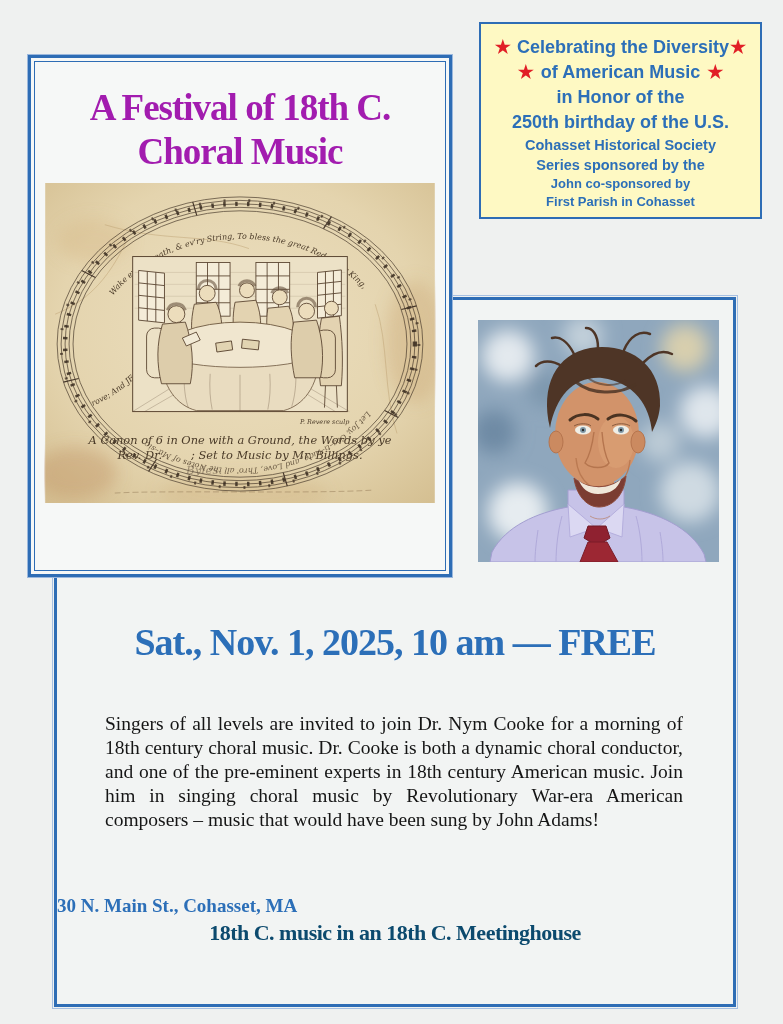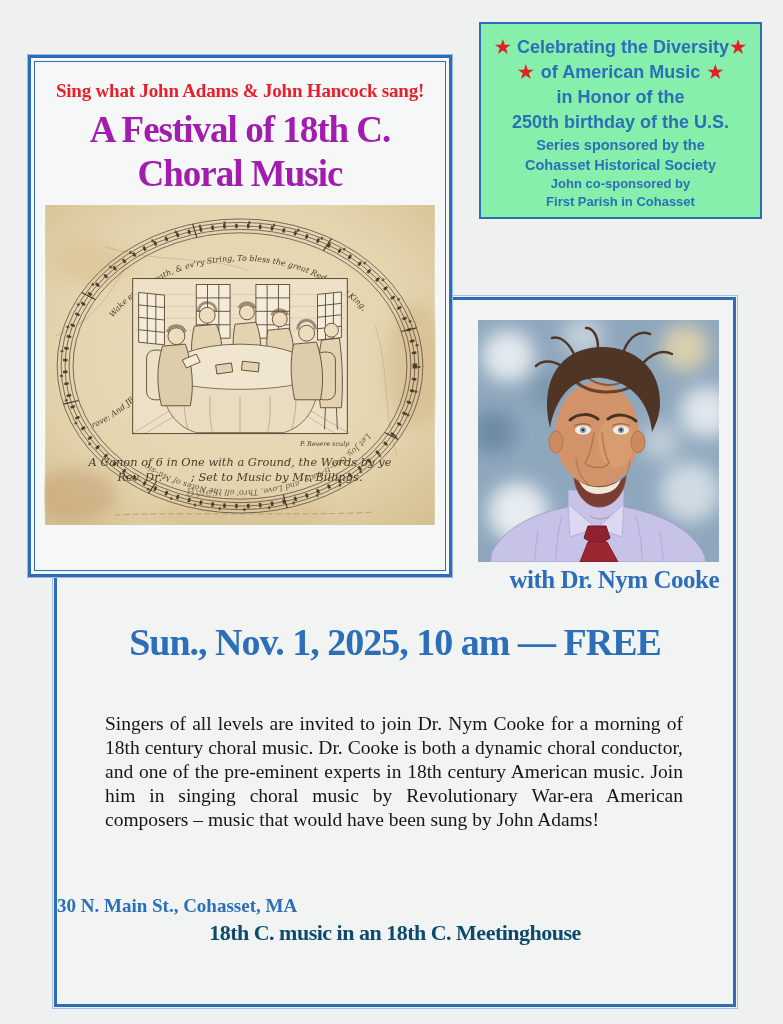--- a/index.html
+++ b/index.html
@@ -21,21 +21,21 @@
     z-index:2; box-sizing:border-box;
   }
   .left-box-rule{position:absolute; inset:3px; border:1px solid #2e6db5; pointer-events:none;}
   .left-box-content{position:absolute; inset:4px; padding-top:18px; text-align:center;}
   .slogan{font-size:19px; font-weight:bold; color:#e6212b; letter-spacing:-0.2px;}
   .big-title{font-size:37px; font-weight:bold; color:#a21caf; line-height:1.18; margin-top:6px; letter-spacing:-1px;}
   .engraving{display:block; margin:10px auto 0; width:392px; height:320px; border:0;}
   
   .right-box{
     position:absolute; left:479px; top:22px; width:283px; height:197px;
-    border:2px solid #2e6db5; background:#86efac; z-index:2; box-sizing:border-box;
+    border:2px solid #2e6db5; background:#fef9c3; z-index:2; box-sizing:border-box;
     font-family:"Liberation Sans", sans-serif; color:#2c6fb8;
     text-align:center; padding-top:11px; font-weight:bold;
   }
   .rb-l{font-size:18px; line-height:25px;}
   .rb-m{font-size:14.5px; line-height:20px;}
   .rb-s{font-size:13px; line-height:18px;}
   .star{color:#e11f26;}
   .star.sl1{margin-right:6px;} .star.sr1{margin-left:1px;}
   .star.sl2{margin-right:7px;} .star.sr2{margin-left:7px;}
   
@@ -128,34 +128,32 @@
         <path d="M 116,112 C 114,128 110,138 107,143 C 113,149 127,149 131,143 C 128,137 125,126 124,112" fill="none" stroke="#b5754e" stroke-width="1.4"></path>
 
         <path d="M 98,138 C 99,150 104,160 112,166 M 152,140 C 151,152 146,161 138,166" stroke="#bb7a52" stroke-width="1.3" fill="none"></path>
 
         <path d="M 96,158 C 110,170 132,170 148,156 C 146,176 134,187 121,187 C 108,187 98,174 96,158 Z" fill="#7b3d32" stroke="#8d4a3a" stroke-width="1"></path>
         <path d="M 101,161 C 113,170 133,169 143,159 C 140,169 132,174 120,174 C 110,174 104,168 101,161 Z" fill="#f0e8da"></path>
         <path d="M 112,196 C 118,200 126,200 132,196" stroke="#b5754e" stroke-width="1" fill="none" opacity="0.6"></path>
       </g>
     </svg>
 
-    <div class="photo-caption">with Dr. Nym Cooke</div>
-
-    <div class="date-line">Sun., Nov. 1, 2025, 10 am — FREE</div>
+
+    <div class="date-line">Sat., Nov. 1, 2025, 10 am — FREE</div>
 
     <div class="body-par">Singers of all levels are invited to join Dr. Nym Cooke for a morning of 18th century choral music. Dr. Cooke is both a dynamic choral conductor, and one of the pre-eminent experts in 18th century American music. Join him in singing choral music by Revolutionary War-era American composers – music that would have been sung by John Adams!</div>
 
     <div class="venue-addr">30 N. Main St., Cohasset, MA</div>
     <div class="venue-tag">18th C. music in an 18th C. Meetinghouse</div>
   </div>
 
   <div class="left-box">
     <div class="left-box-rule"></div>
     <div class="left-box-content">
-      <div class="slogan">Sing what John Adams &amp; John Hancock sang!</div>
       <div class="big-title">
         <div>A Festival of 18th C.</div>
         <div>Choral Music</div>
       </div>
 
       <svg class="engraving" viewBox="0 0 392 322" aria-hidden="true">
         <defs>
           <radialGradient id="parch" cx="50%" cy="45%" r="78%">
             <stop offset="0%" stop-color="#ecdfc0"></stop>
             <stop offset="60%" stop-color="#e4d4ae"></stop>
@@ -273,19 +271,19 @@
 
   <div class="right-box">
     <div class="rb-l">
       <span class="star sl1">★</span><span>Celebrating the Diversity</span><span class="star sr1">★</span>
     </div>
     <div class="rb-l">
       <span class="star sl2">★</span><span>of American Music</span><span class="star sr2">★</span>
     </div>
     <div class="rb-l">in Honor of the</div>
     <div class="rb-l">250th birthday of the U.S.</div>
+    <div class="rb-m">Cohasset Historical Society</div>
     <div class="rb-m">Series sponsored by the</div>
-    <div class="rb-m">Cohasset Historical Society</div>
     <div class="rb-s">John co-sponsored by</div>
     <div class="rb-s">First Parish in Cohasset</div>
   </div>
 
 </div>
 
 </body></html>

